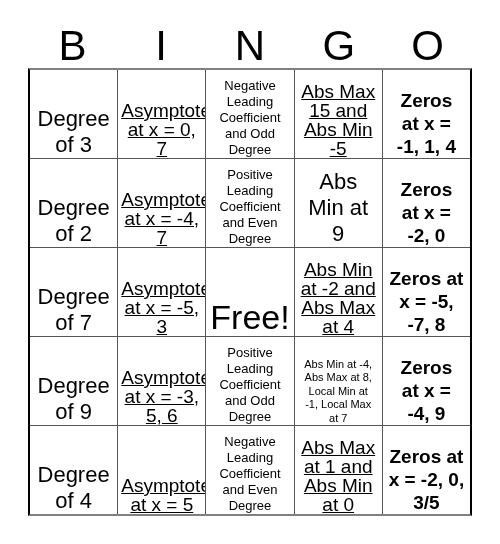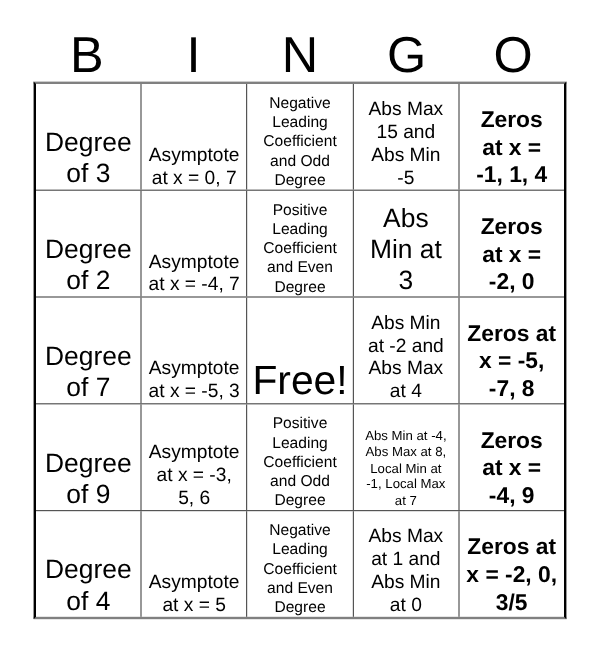--- a/index.html
+++ b/index.html
@@ -84,21 +84,21 @@
   .cell-text {
     display: block;
     width: 100%;
     text-align: center;
     white-space: pre-line;
   }
 
   
   .sz-xl .cell-text { font-size: 22px; line-height: 26px; }
   .sz-lg .cell-text { font-size: 19px; line-height: 23px; font-weight: bold; }
-  .sz-md .cell-text { font-size: 16px; line-height: 19px; }
+  .sz-md .cell-text { font-size: 19px; line-height: 19px; text-decoration: underline; }
   .sz-sm .cell-text { font-size: 13px; line-height: 16px; }
   .sz-xs .cell-text { font-size: 11px; line-height: 13.5px; }
   .sz-free .cell-text { font-size: 34px; line-height: 38px; margin-top: 44px; }
 </style>
 </head>
 <body>
 
 <div class="card">
 
   <div class="header-row">
@@ -152,21 +152,21 @@
       <div class="cell sz-sm">
           <span class="cell-text">Positive
 Leading
 Coefficient
 and Even
 Degree</span>
         </div>
       <div class="cell sz-xl">
           <span class="cell-text">Abs
 Min at
-3</span>
+9</span>
         </div>
       <div class="cell sz-lg">
           <span class="cell-text">Zeros
 at x =
 -2, 0</span>
         </div>
     </div>
 
     <div class="grid-row">
       <div class="cell sz-xl">

